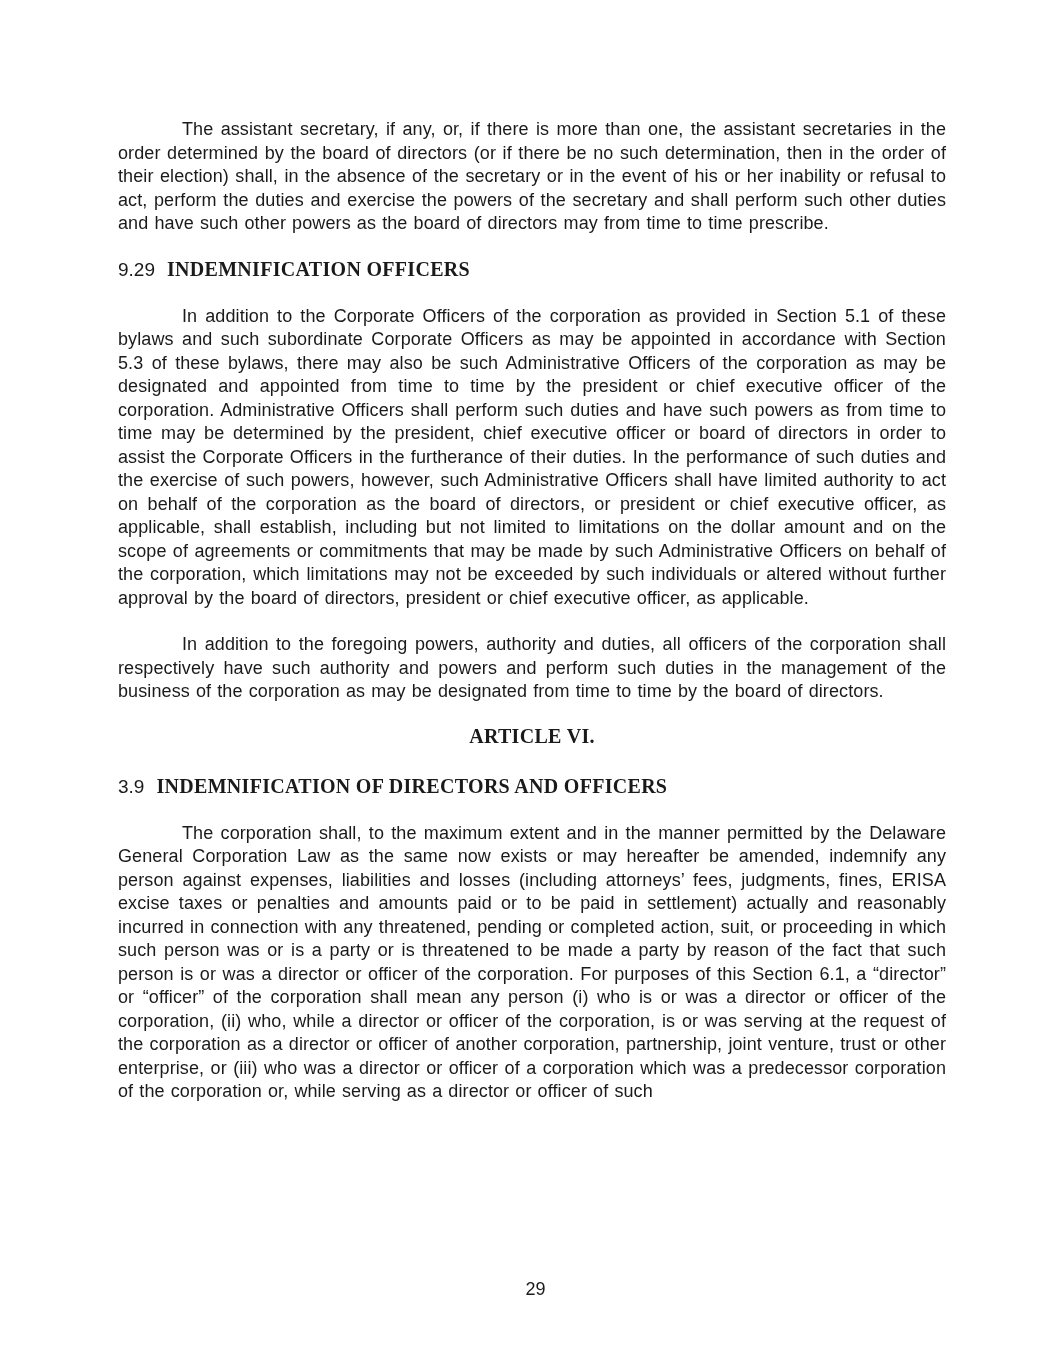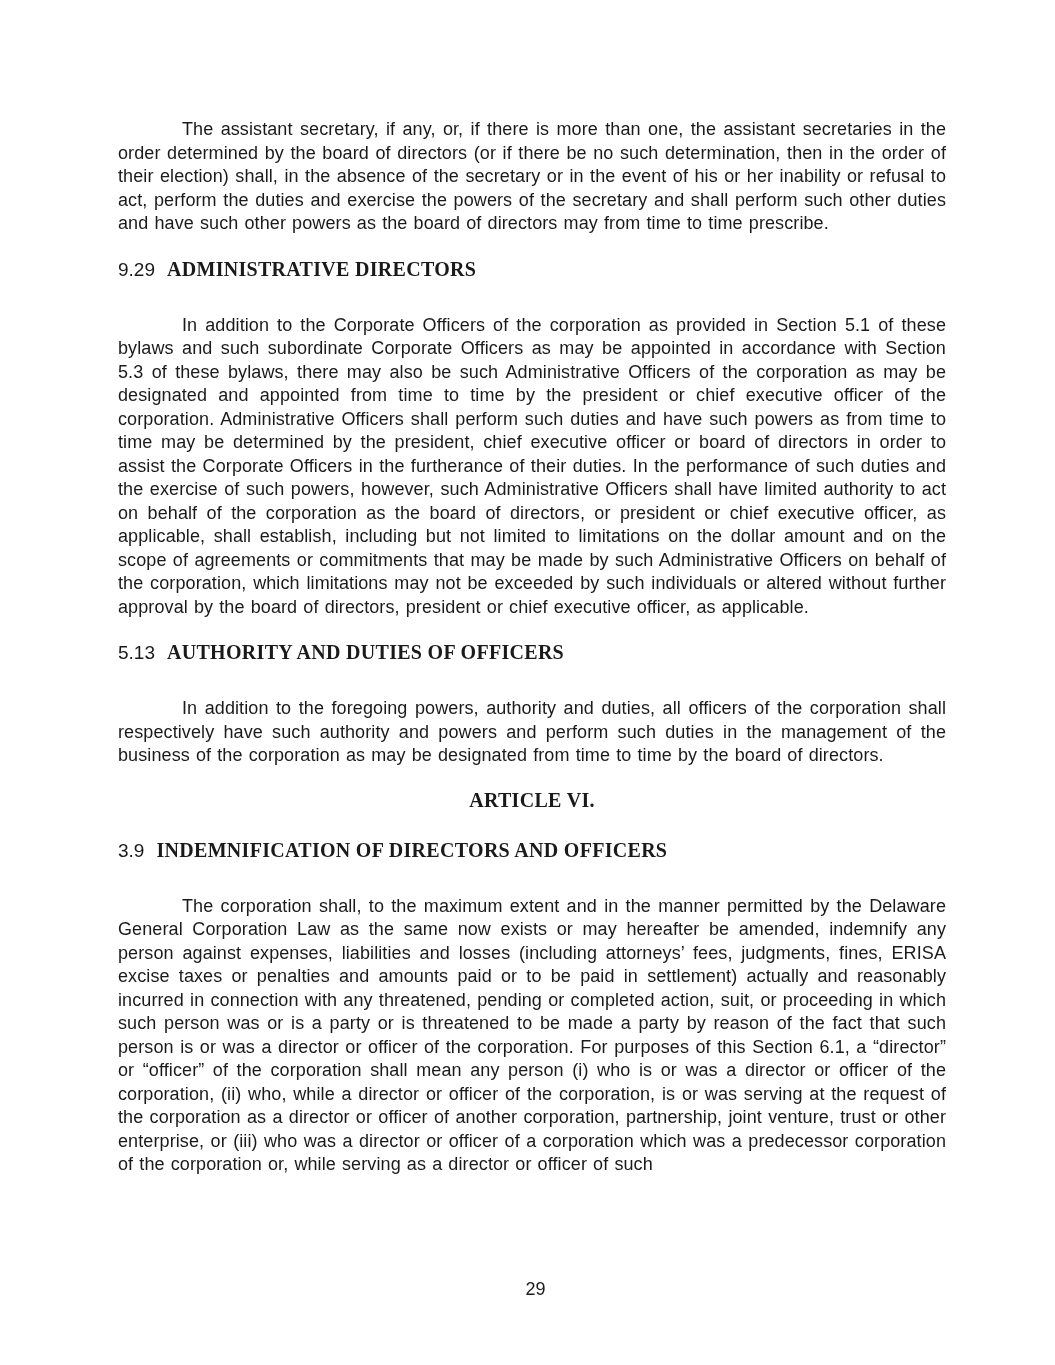--- a/index.html
+++ b/index.html
@@ -37,21 +37,21 @@
     font-family: "Liberation Sans", sans-serif;
     font-weight: 400;
     font-size: 19px;
     margin-right: 12px;
   }
   .section-title {
     font-family: "Liberation Serif", serif;
     font-weight: 700;
     letter-spacing: 0.3px;
   }
-  .after-heading { margin-top: 32px; }
+  .after-heading { margin-top: 23px; }
   .article-block { margin-top: 20px; text-align: center; }
   .article-title {
     font-family: "Liberation Serif", serif;
     font-weight: 700;
     font-size: 20px;
     line-height: 24px;
     letter-spacing: 0.3px;
   }
   .article-subtitle {
     margin: 4px auto 0 auto;
@@ -75,28 +75,25 @@
   }
 </style>
 </head>
 <body>
 
 <div class="page">
 
   <p class="body-text">The assistant secretary, if any, or, if there is more than one, the assistant secretaries in the order determined by the board of directors (or if there be no such determination, then in the order of their election) shall, in the absence of the secretary or in the event of his or her inability or refusal to act, perform the duties and exercise the powers of the secretary and shall perform such other duties and have such other powers as the board of directors may from time to time prescribe.</p>
 
   <h2 class="section-heading">
-    <span class="section-num">9.29</span><span class="section-title">ADMINISTRATIVE DIRECTORS</span>
+    <span class="section-num">9.29</span><span class="section-title">INDEMNIFICATION OFFICERS</span>
   </h2>
 
   <p class="body-text after-heading">In addition to the Corporate Officers of the corporation as provided in Section 5.1 of these bylaws and such subordinate Corporate Officers as may be appointed in accordance with Section 5.3 of these bylaws, there may also be such Administrative Officers of the corporation as may be designated and appointed from time to time by the president or chief executive officer of the corporation. Administrative Officers shall perform such duties and have such powers as from time to time may be determined by the president, chief executive officer or board of directors in order to assist the Corporate Officers in the furtherance of their duties. In the performance of such duties and the exercise of such powers, however, such Administrative Officers shall have limited authority to act on behalf of the corporation as the board of directors, or president or chief executive officer, as applicable, shall establish, including but not limited to limitations on the dollar amount and on the scope of agreements or commitments that may be made by such Administrative Officers on behalf of the corporation, which limitations may not be exceeded by such individuals or altered without further approval by the board of directors, president or chief executive officer, as applicable.</p>
 
-  <h2 class="section-heading">
-    <span class="section-num">5.13</span><span class="section-title">AUTHORITY AND DUTIES OF OFFICERS</span>
-  </h2>
 
   <p class="body-text after-heading">In addition to the foregoing powers, authority and duties, all officers of the corporation shall respectively have such authority and powers and perform such duties in the management of the business of the corporation as may be designated from time to time by the board of directors.</p>
 
   <div class="article-block">
     <div class="article-title">ARTICLE VI.</div>
   </div>
 
   <h2 class="section-heading heading-61">
     <span class="section-num">3.9</span><span class="section-title">INDEMNIFICATION OF DIRECTORS AND OFFICERS</span>
   </h2>

